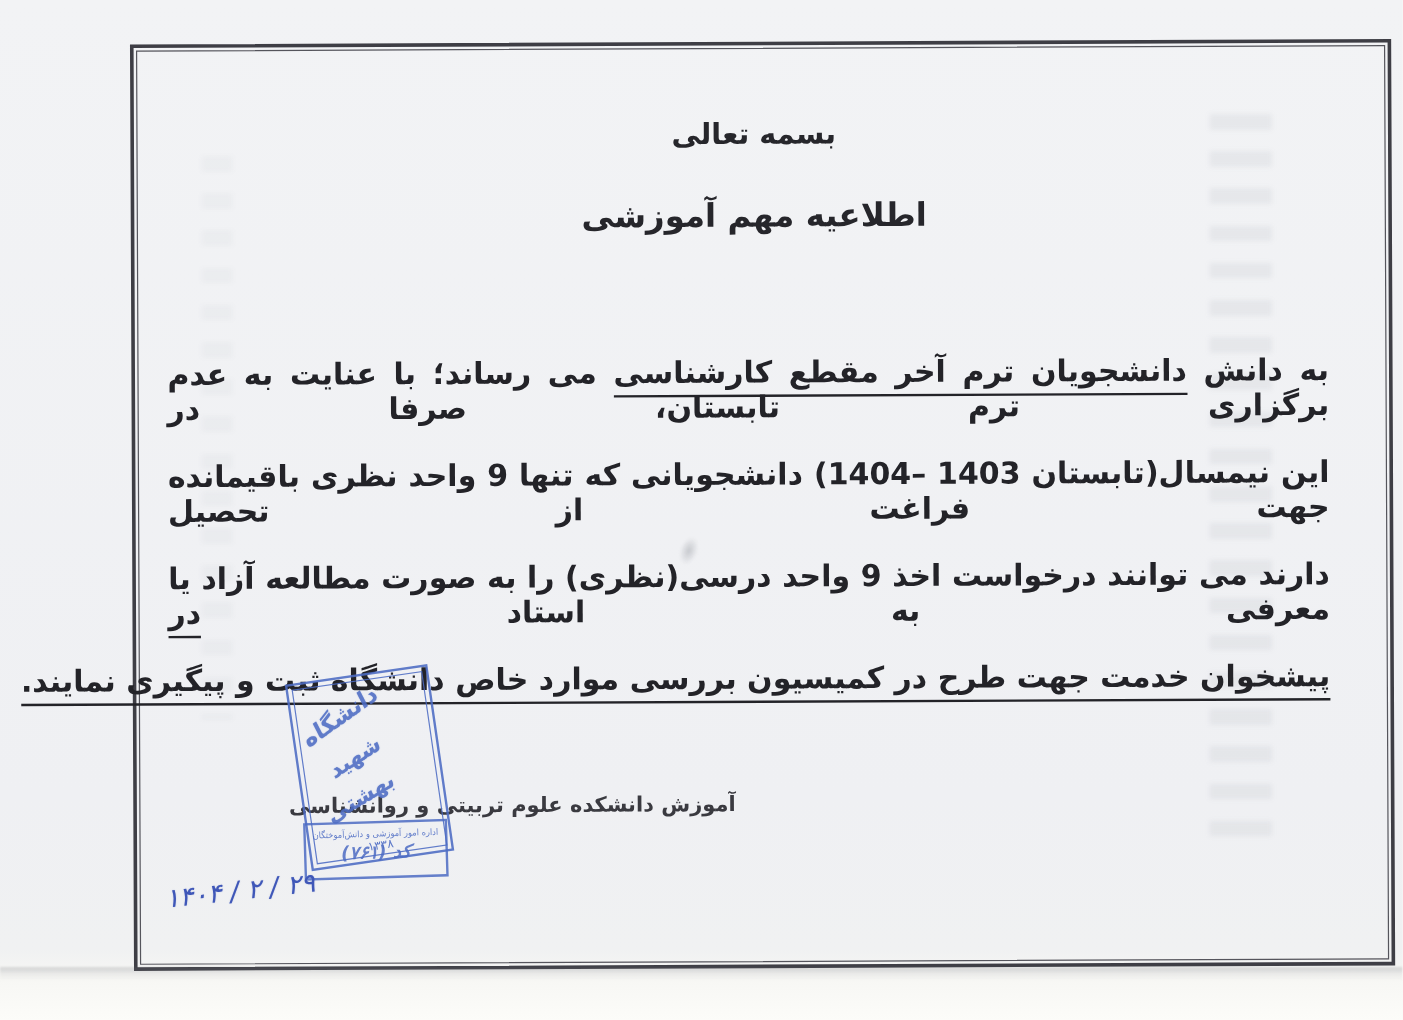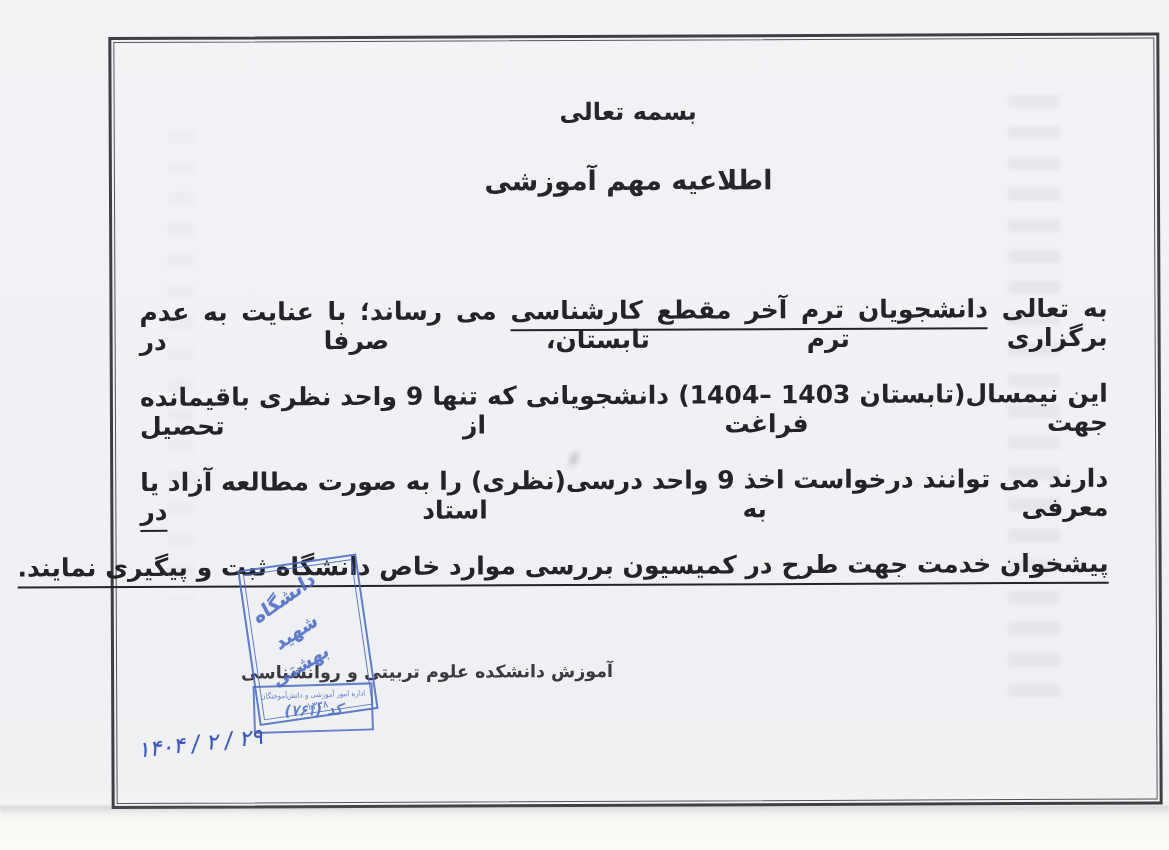--- a/index.html
+++ b/index.html
@@ -107,21 +107,21 @@
   <div class="sheet">
 
     <div class="frame">
       <div class="frame-inner"></div>
     </div>
 
     <div class="center-block title1">بسمه تعالی</div>
 
     <div class="center-block title2">اطلاعیه مهم آموزشی</div>
 
-    <div class="bline justify" style="top:296px"><span>به تعالی </span><span class="u">دانشجویان ترم آخر مقطع کارشناسی</span><span> می رساند؛ با عنایت به عدم برگزاری ترم تابستان، صرفا در</span></div>
+    <div class="bline justify" style="top:296px"><span>به دانش </span><span class="u">دانشجویان ترم آخر مقطع کارشناسی</span><span> می رساند؛ با عنایت به عدم برگزاری ترم تابستان، صرفا در</span></div>
 
     <div class="bline justify" style="top:381px"><span>این نیمسال(تابستان 1403 –1404) دانشجویانی که تنها 9 واحد نظری باقیمانده جهت فراغت از تحصیل</span></div>
 
     <div class="bline justify" style="top:466px"><span>دارند می توانند درخواست اخذ 9 واحد درسی(نظری) را به صورت مطالعه آزاد یا معرفی به استاد </span><span class="u">در</span></div>
 
     <div class="bline rightal" style="top:551px"><span class="u">پیشخوان خدمت جهت طرح در کمیسیون بررسی موارد خاص دانشگاه ثبت و پیگیری نمایند.</span></div>
 
     <div class="sig">آموزش دانشکده علوم تربیتی و روانشناسی</div>
 
     <div class="stamp1">

